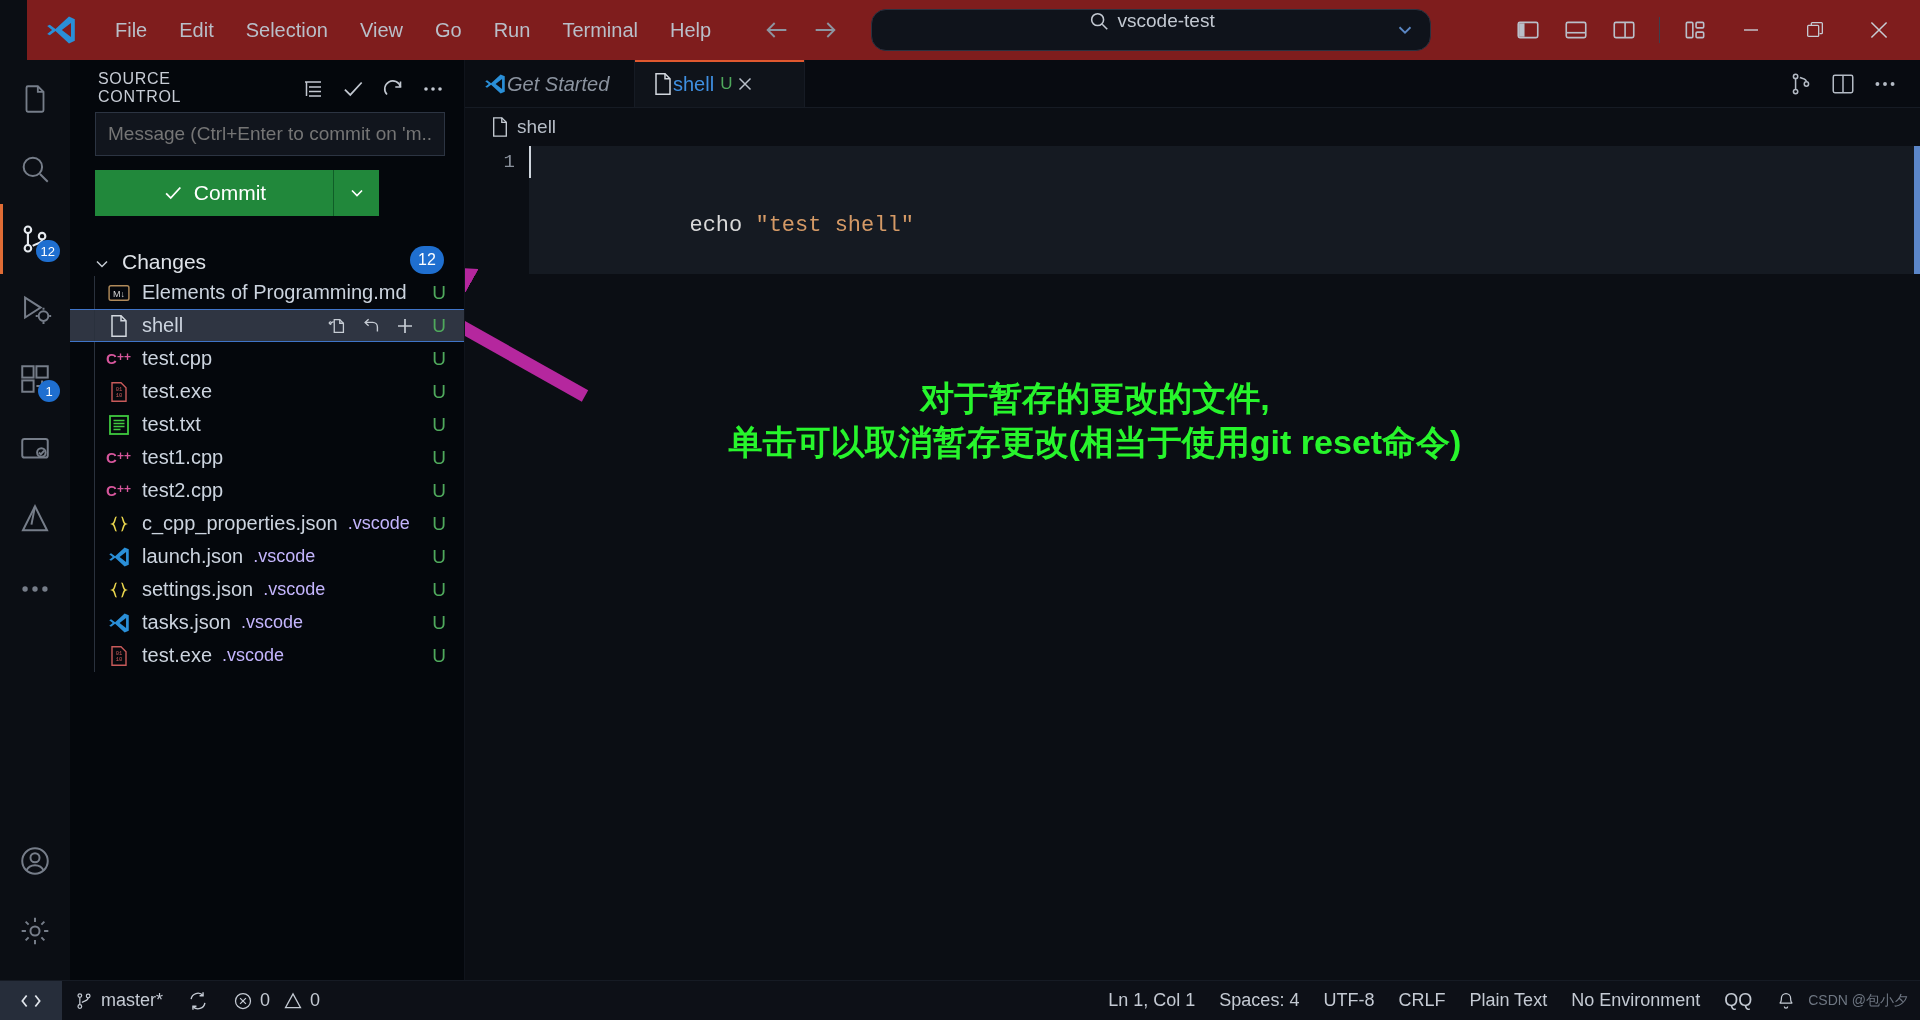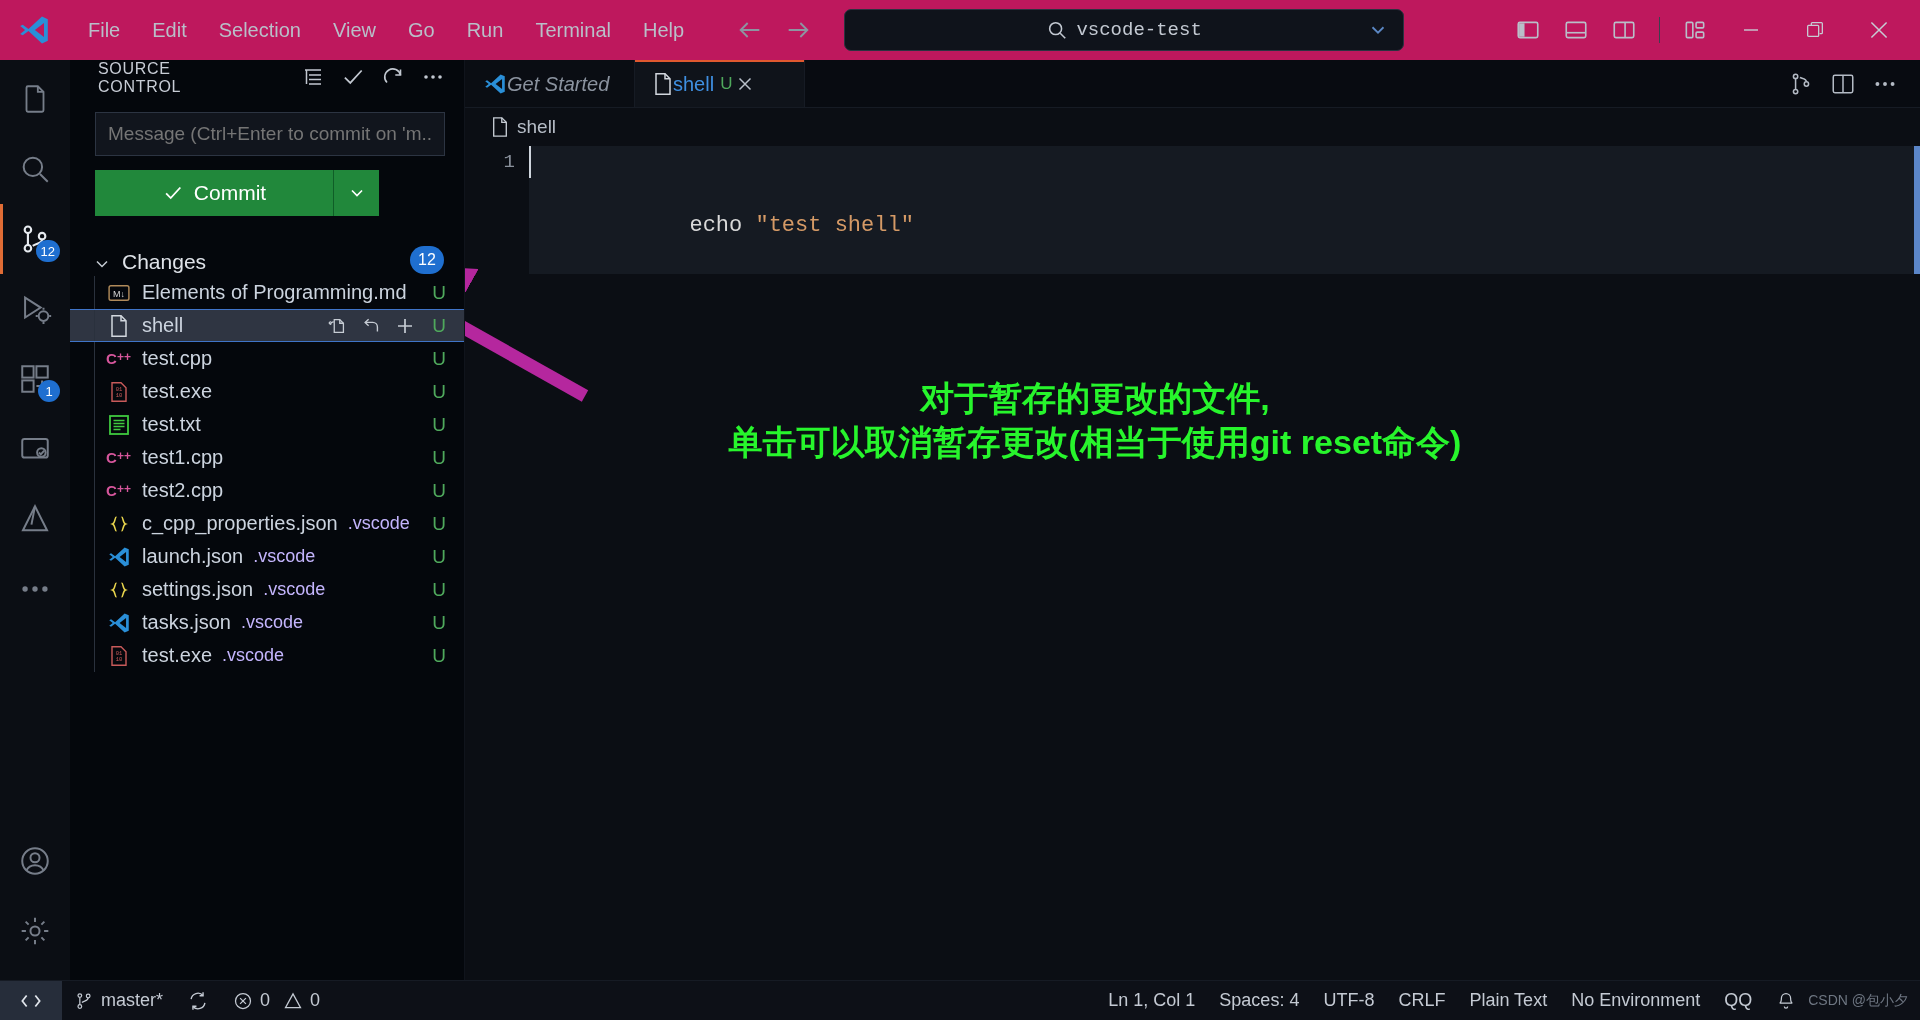--- a/index.html
+++ b/index.html
@@ -8,40 +8,40 @@
     background: #0b0e14;
     font-family: "Liberation Sans", sans-serif;
     overflow: hidden;
     color: #ccd1d9;
   }
   .app { width: 1920px; height: 1020px; display: flex; flex-direction: column; background: #0b0e14; }
 
   
   .titlebar {
     height: 60px; flex: 0 0 60px;
-    background: #be185d;
+    background: #7f1d1d;
     display: flex; align-items: center;
     padding: 0 12px 0 14px;
     position: relative;
+    margin-left: 27px;
   }
   .vscode-logo { width: 40px; height: 40px; display: flex; align-items: center; justify-content: center; flex: 0 0 auto; }
   .menubar { display: flex; align-items: center; margin-left: 18px; gap: 0px; }
   .menu-item {
     font-size: 20px; color: #b9bfc9; padding: 6px 16px; white-space: nowrap; cursor: default;
   }
   .nav-arrows { display: flex; align-items: center; gap: 12px; margin-left: 32px; }
   .nav-arrow { width: 36px; height: 36px; display: flex; align-items: center; justify-content: center; color: #8d95a1; }
   .searchbox {
     margin-left: 28px;
     width: 560px; height: 42px;
-    border: 1px solid #2b3240; border-radius: 7px;
+    border: 1px solid #2b3240; border-radius: 15px;
     background: #0f131b;
-    display: flex; align-items: center; justify-content: center;
+    display: flex; align-items: flex-start; justify-content: center;
     position: relative;
-    font-family: Liberation Mono, monospace;
   }
   .searchbox .qcenter { display: flex; align-items: center; gap: 8px; font-size: 19px; color: #c3c9d2; }
   .searchbox .chev { position: absolute; right: 14px; top: 50%; transform: translateY(-50%); color: #5b87c4; }
   .tb-right { margin-left: auto; display: flex; align-items: center; gap: 6px; }
   .tb-icon { width: 42px; height: 40px; display: flex; align-items: center; justify-content: center; color: #b9bfc9; }
   .tb-sep { width: 1px; height: 26px; background: #3a414f; margin: 0 8px; }
   .wnd-btn { width: 58px; height: 48px; display: flex; align-items: center; justify-content: center; color: #c7ccd4; }
 
   
   .body { flex: 1 1 auto; display: flex; min-height: 0; }
@@ -69,21 +69,21 @@
   }
   .ab-spacer { flex: 1 1 auto; }
 
   
   .sidebar {
     width: 395px; flex: 0 0 395px; background: #04070c;
     display: flex; flex-direction: column;
     border-right: 1px solid #10141c;
   }
   .sc-header {
-    height: 46px; display: flex; align-items: flex-start;
+    height: 46px; display: flex; align-items: flex-end;
     padding: 0 14px 0 28px;
     gap: 44px;
   }
   .sc-title { font-size: 16px; letter-spacing: .7px; color: #c8cdd6; flex: 1 1 auto; }
   .sc-actions { display: flex; align-items: center; gap: 6px; }
   .sc-act { width: 34px; height: 34px; display: flex; align-items: center; justify-content: center; color: #c2c8d1; }
 
   .commit-area { padding: 6px 22px 0 25px; }
   .msg-input {
     width: 350px; height: 44px;

